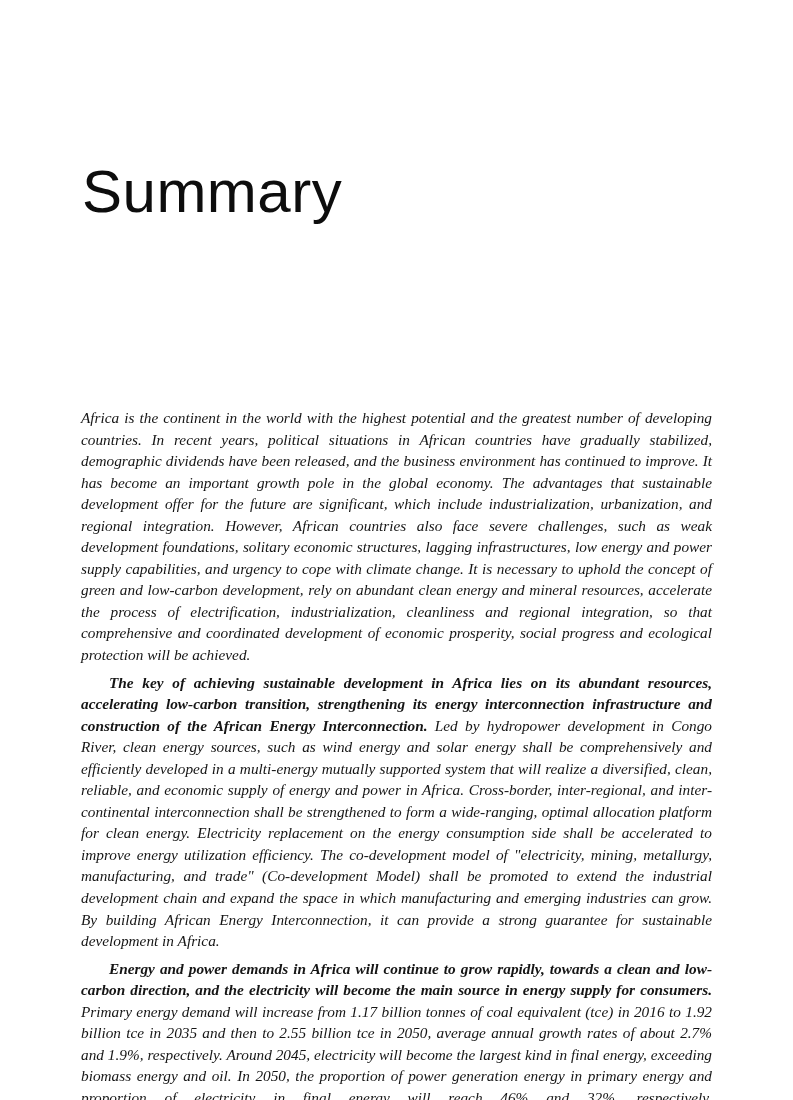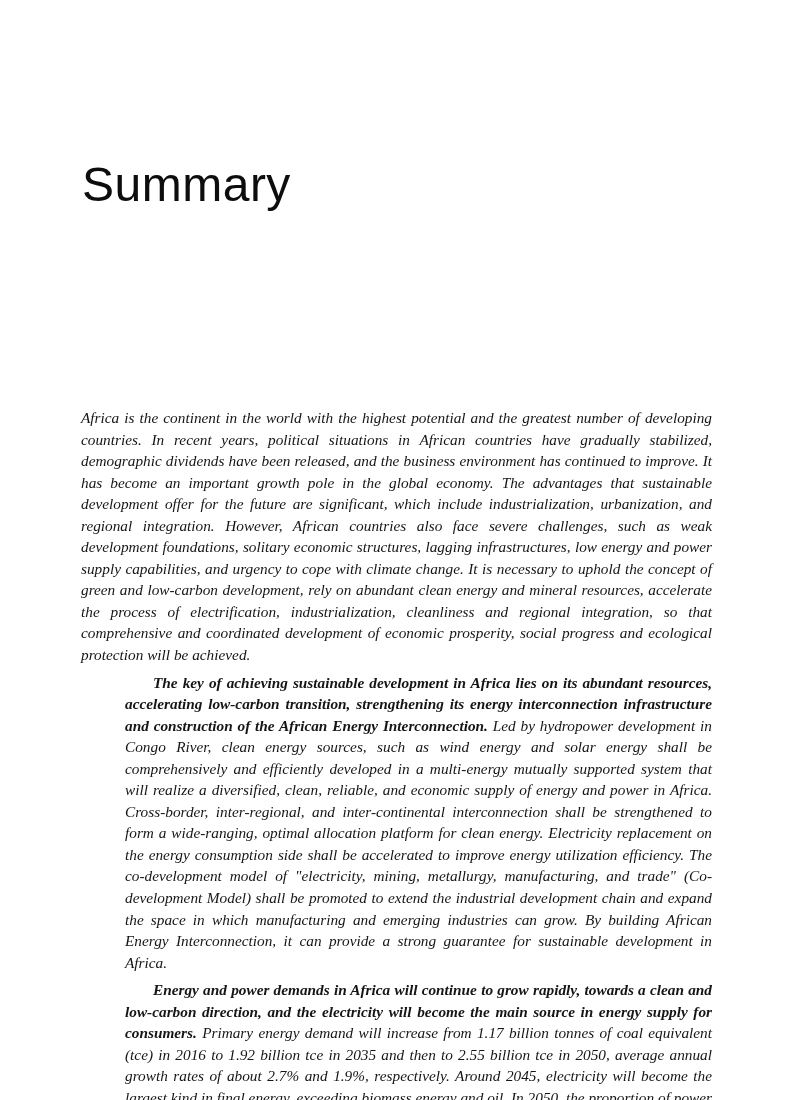--- a/index.html
+++ b/index.html
@@ -13,21 +13,21 @@
     height: 1100px;
     background: #ffffff;
     overflow: hidden;
   }
   .doc-title {
     position: absolute;
     left: 82px;
     top: 157px;
     margin: 0;
     font-family: "Liberation Sans", sans-serif;
-    font-size: 48px;
+    font-size: 60px;
     font-weight: 400;
     letter-spacing: 0.5px;
     color: #0d0d0d;
     line-height: 1.15;
   }
   .doc-body {
     position: absolute;
     left: 81px;
     top: 407px;
     width: 631px;
@@ -36,21 +36,20 @@
     line-height: 21.55px;
     color: #151515;
     text-align: justify;
   }
   .para {
     margin: 0 0 6px 0;
     font-style: italic;
   }
   .para.indent {
     text-indent: 28px;
-    margin-left: 44px;
   }
   .lead {
     font-weight: 700;
   }
   .justify-last {
     text-align-last: justify;
   }
 </style>
 </head>
 <body>

